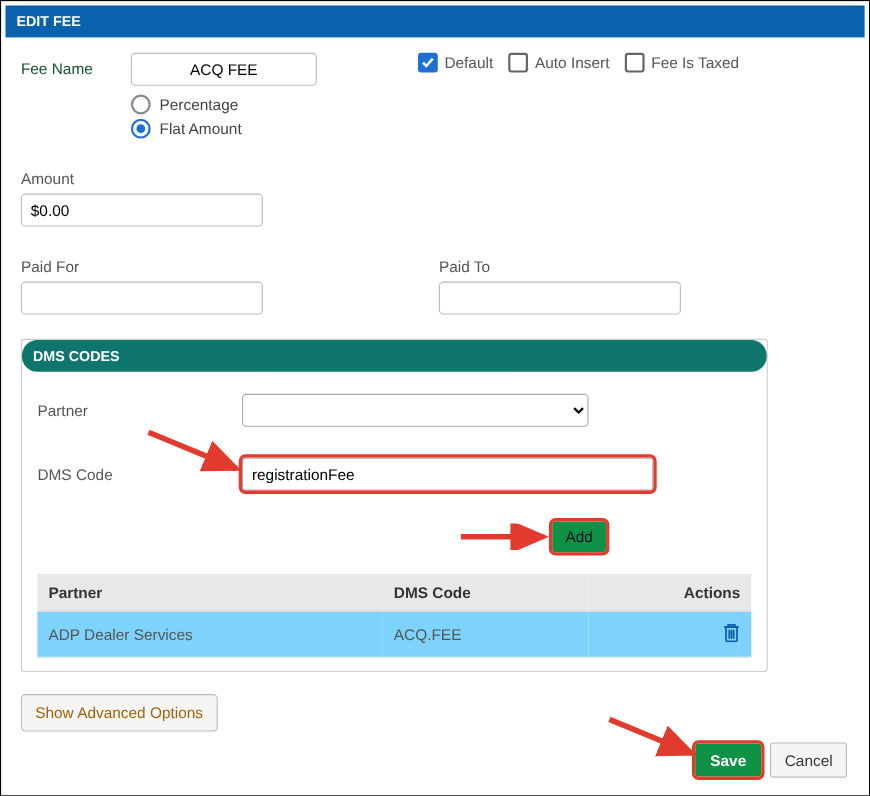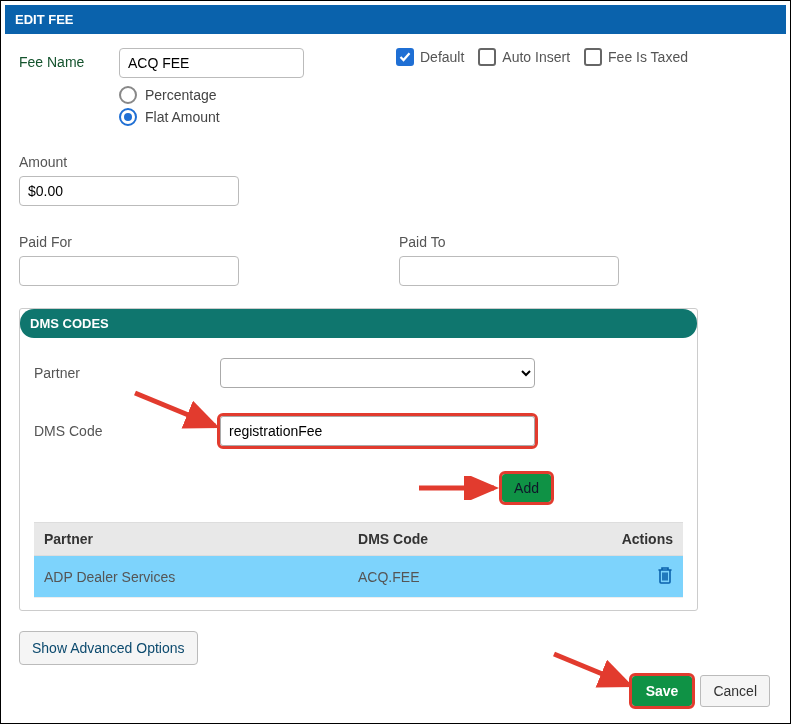--- a/index.html
+++ b/index.html
@@ -39,21 +39,21 @@
     padding-top: 6px;
   }
   .fee-name-label { width: 100px; }
   .text-input {
     border: 1px solid #bbb;
     border-radius: 4px;
     padding: 6px 8px;
     font-size: 14px;
     font-family: inherit;
   }
-  .fee-name-input { width: 185px; }
+  .fee-name-input { width: 169px; text-align: center; }
   .checks {
     display: flex;
     flex-wrap: wrap;
     gap: 4px 14px;
     margin-left: 92px;
     max-width: 380px;
     align-items: center;
   }
   .chk {
     display: inline-flex;
@@ -122,21 +122,21 @@
   .dms-row .lbl { width: 186px; color: #555; }
   .partner-select {
     width: 315px;
     height: 30px;
     border: 1px solid #aaa;
     border-radius: 4px;
     background: #fff;
     font-family: inherit;
   }
   .dmscode-input {
-    width: 315px;
+    width: 374px;
     border: 1px solid #aaa;
     border-radius: 3px;
     padding: 6px 8px;
     font-size: 14px;
     outline: 3px solid #e23b2e;
     outline-offset: 0;
   }
   .add-row {
     display: flex;
     justify-content: flex-end;
@@ -175,21 +175,21 @@
   .tbl td.right { text-align: right; }
   .trash-icon { color: #0a62ac; cursor: pointer; }
 
   .adv-btn {
     margin-top: 20px;
     background: #f5f5f5;
     border: 1px solid #bbb;
     border-radius: 4px;
     padding: 8px 12px;
     font-size: 14px;
-    color: #0c4a6e;
+    color: #a16207;
     cursor: pointer;
   }
   .footer {
     position: absolute;
     right: 20px;
     bottom: 16px;
     display: flex;
     gap: 8px;
     align-items: center;
   }

